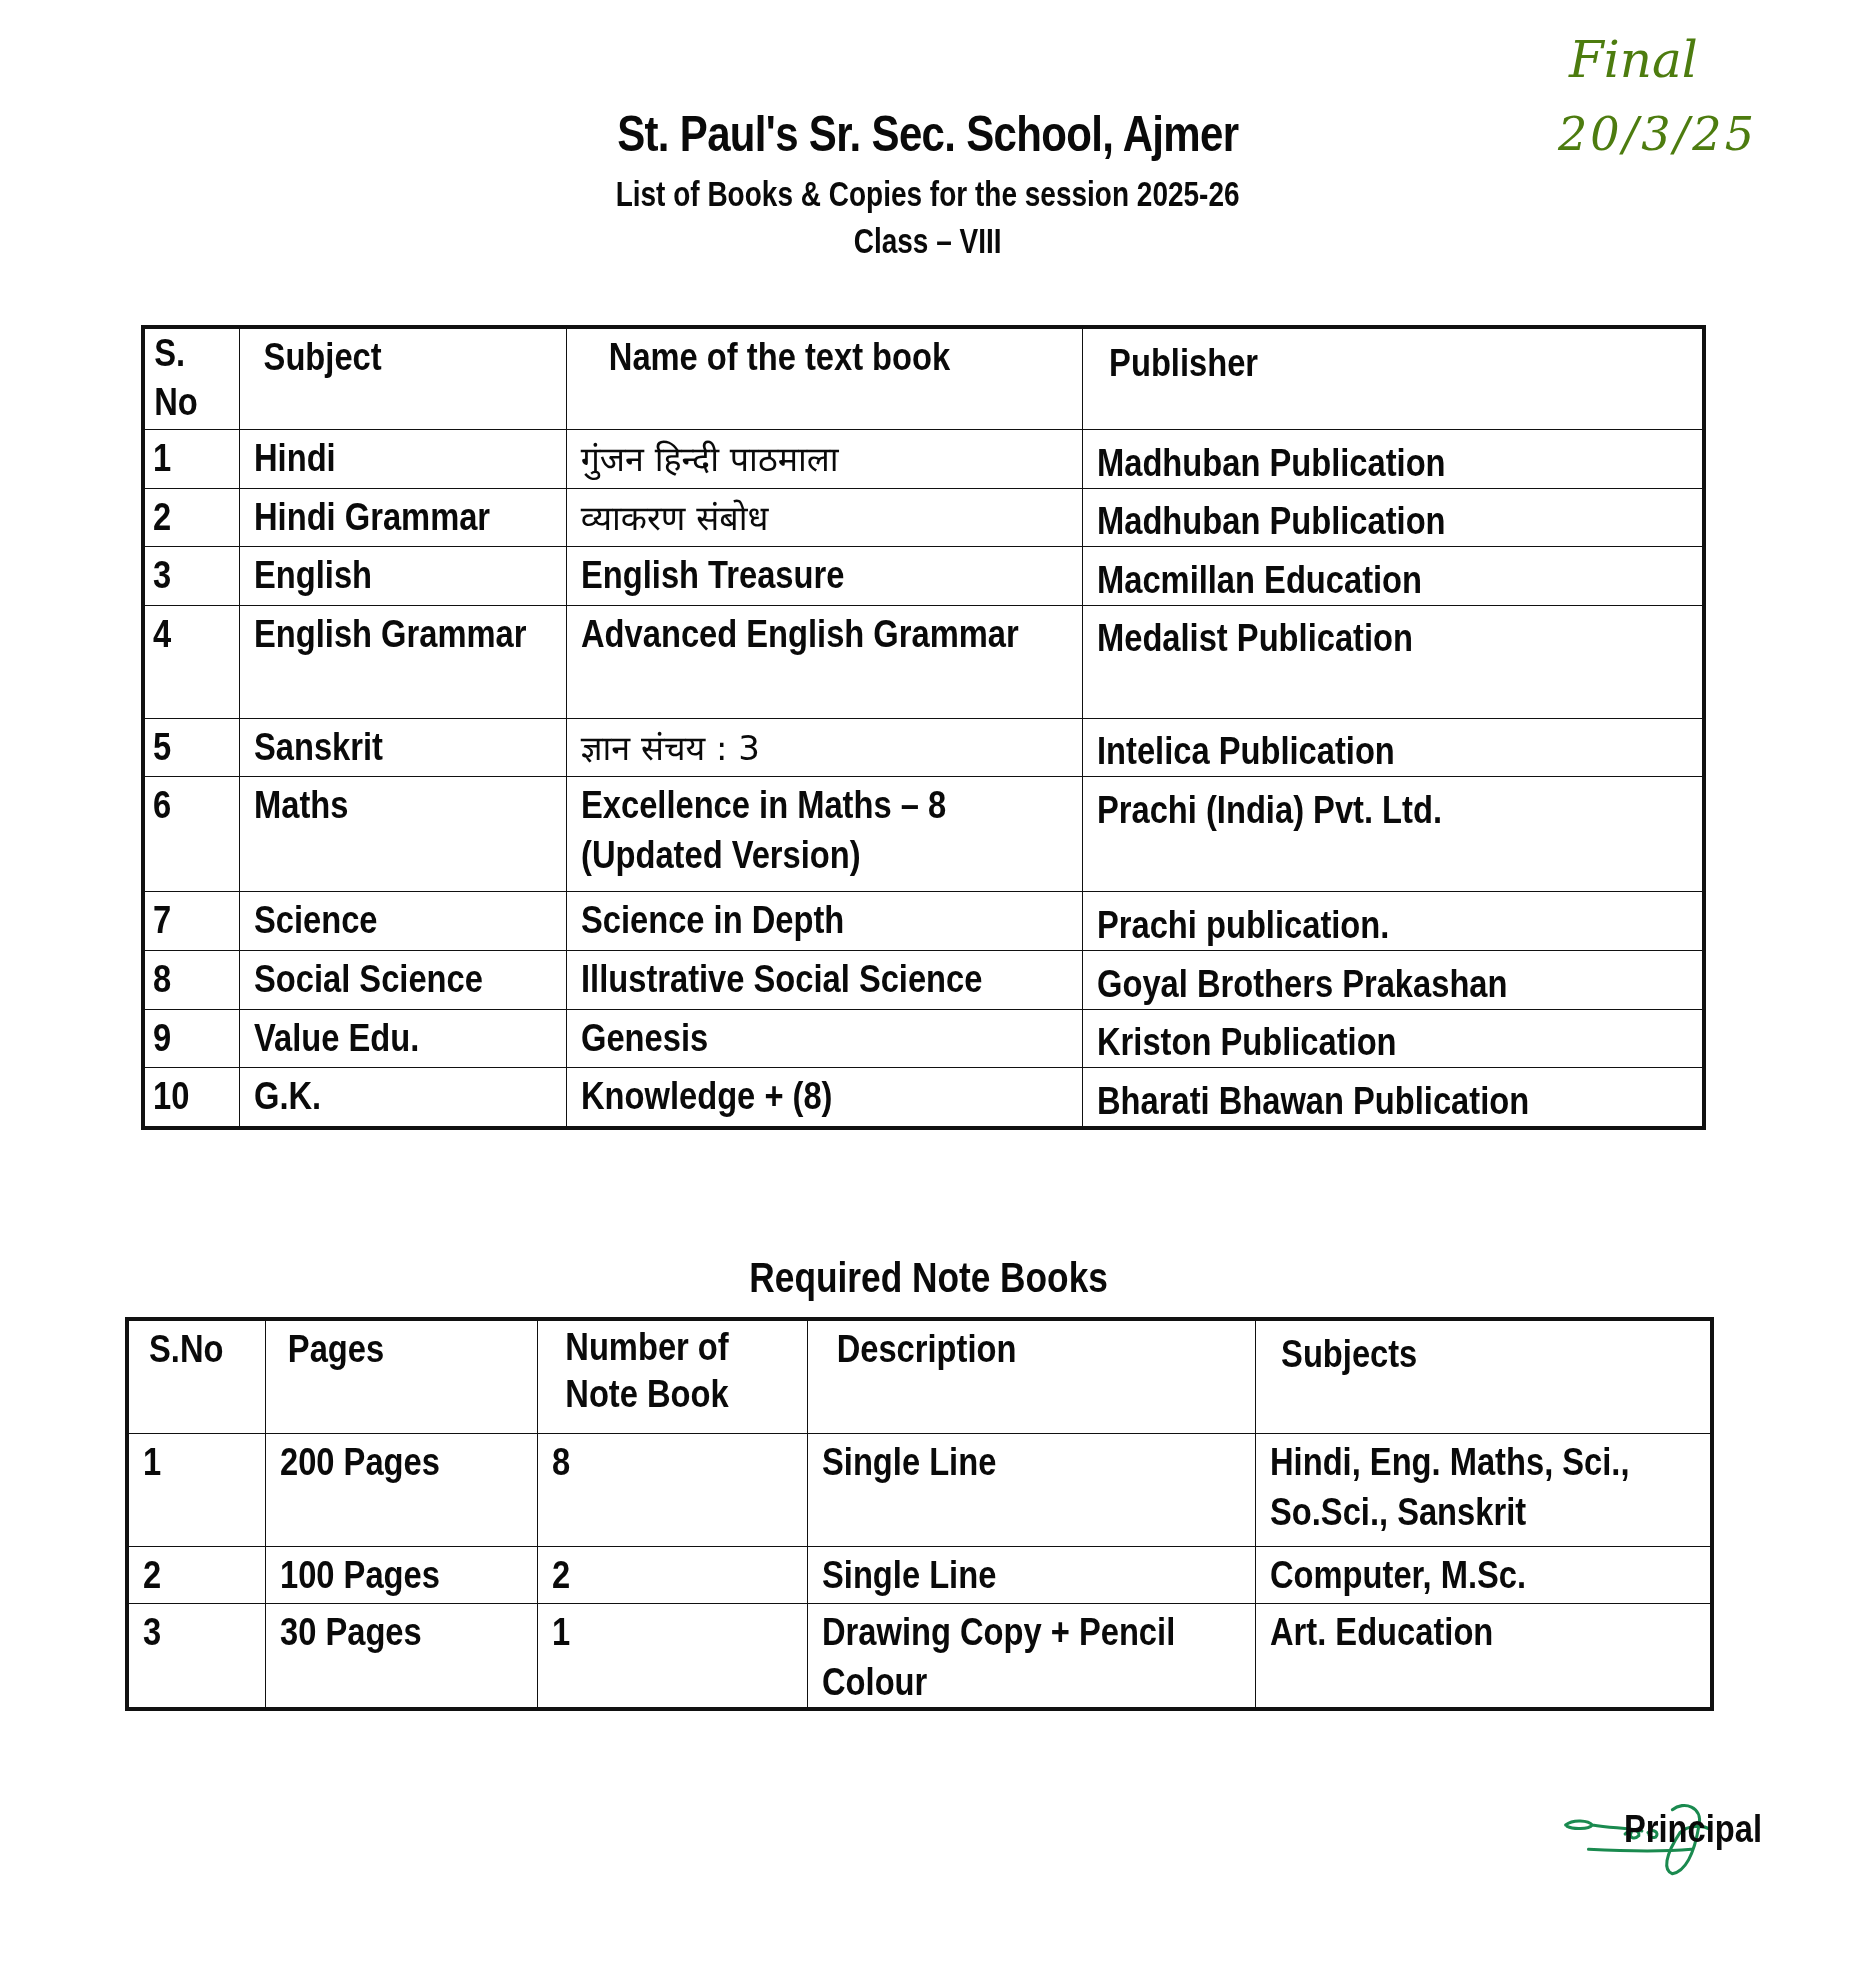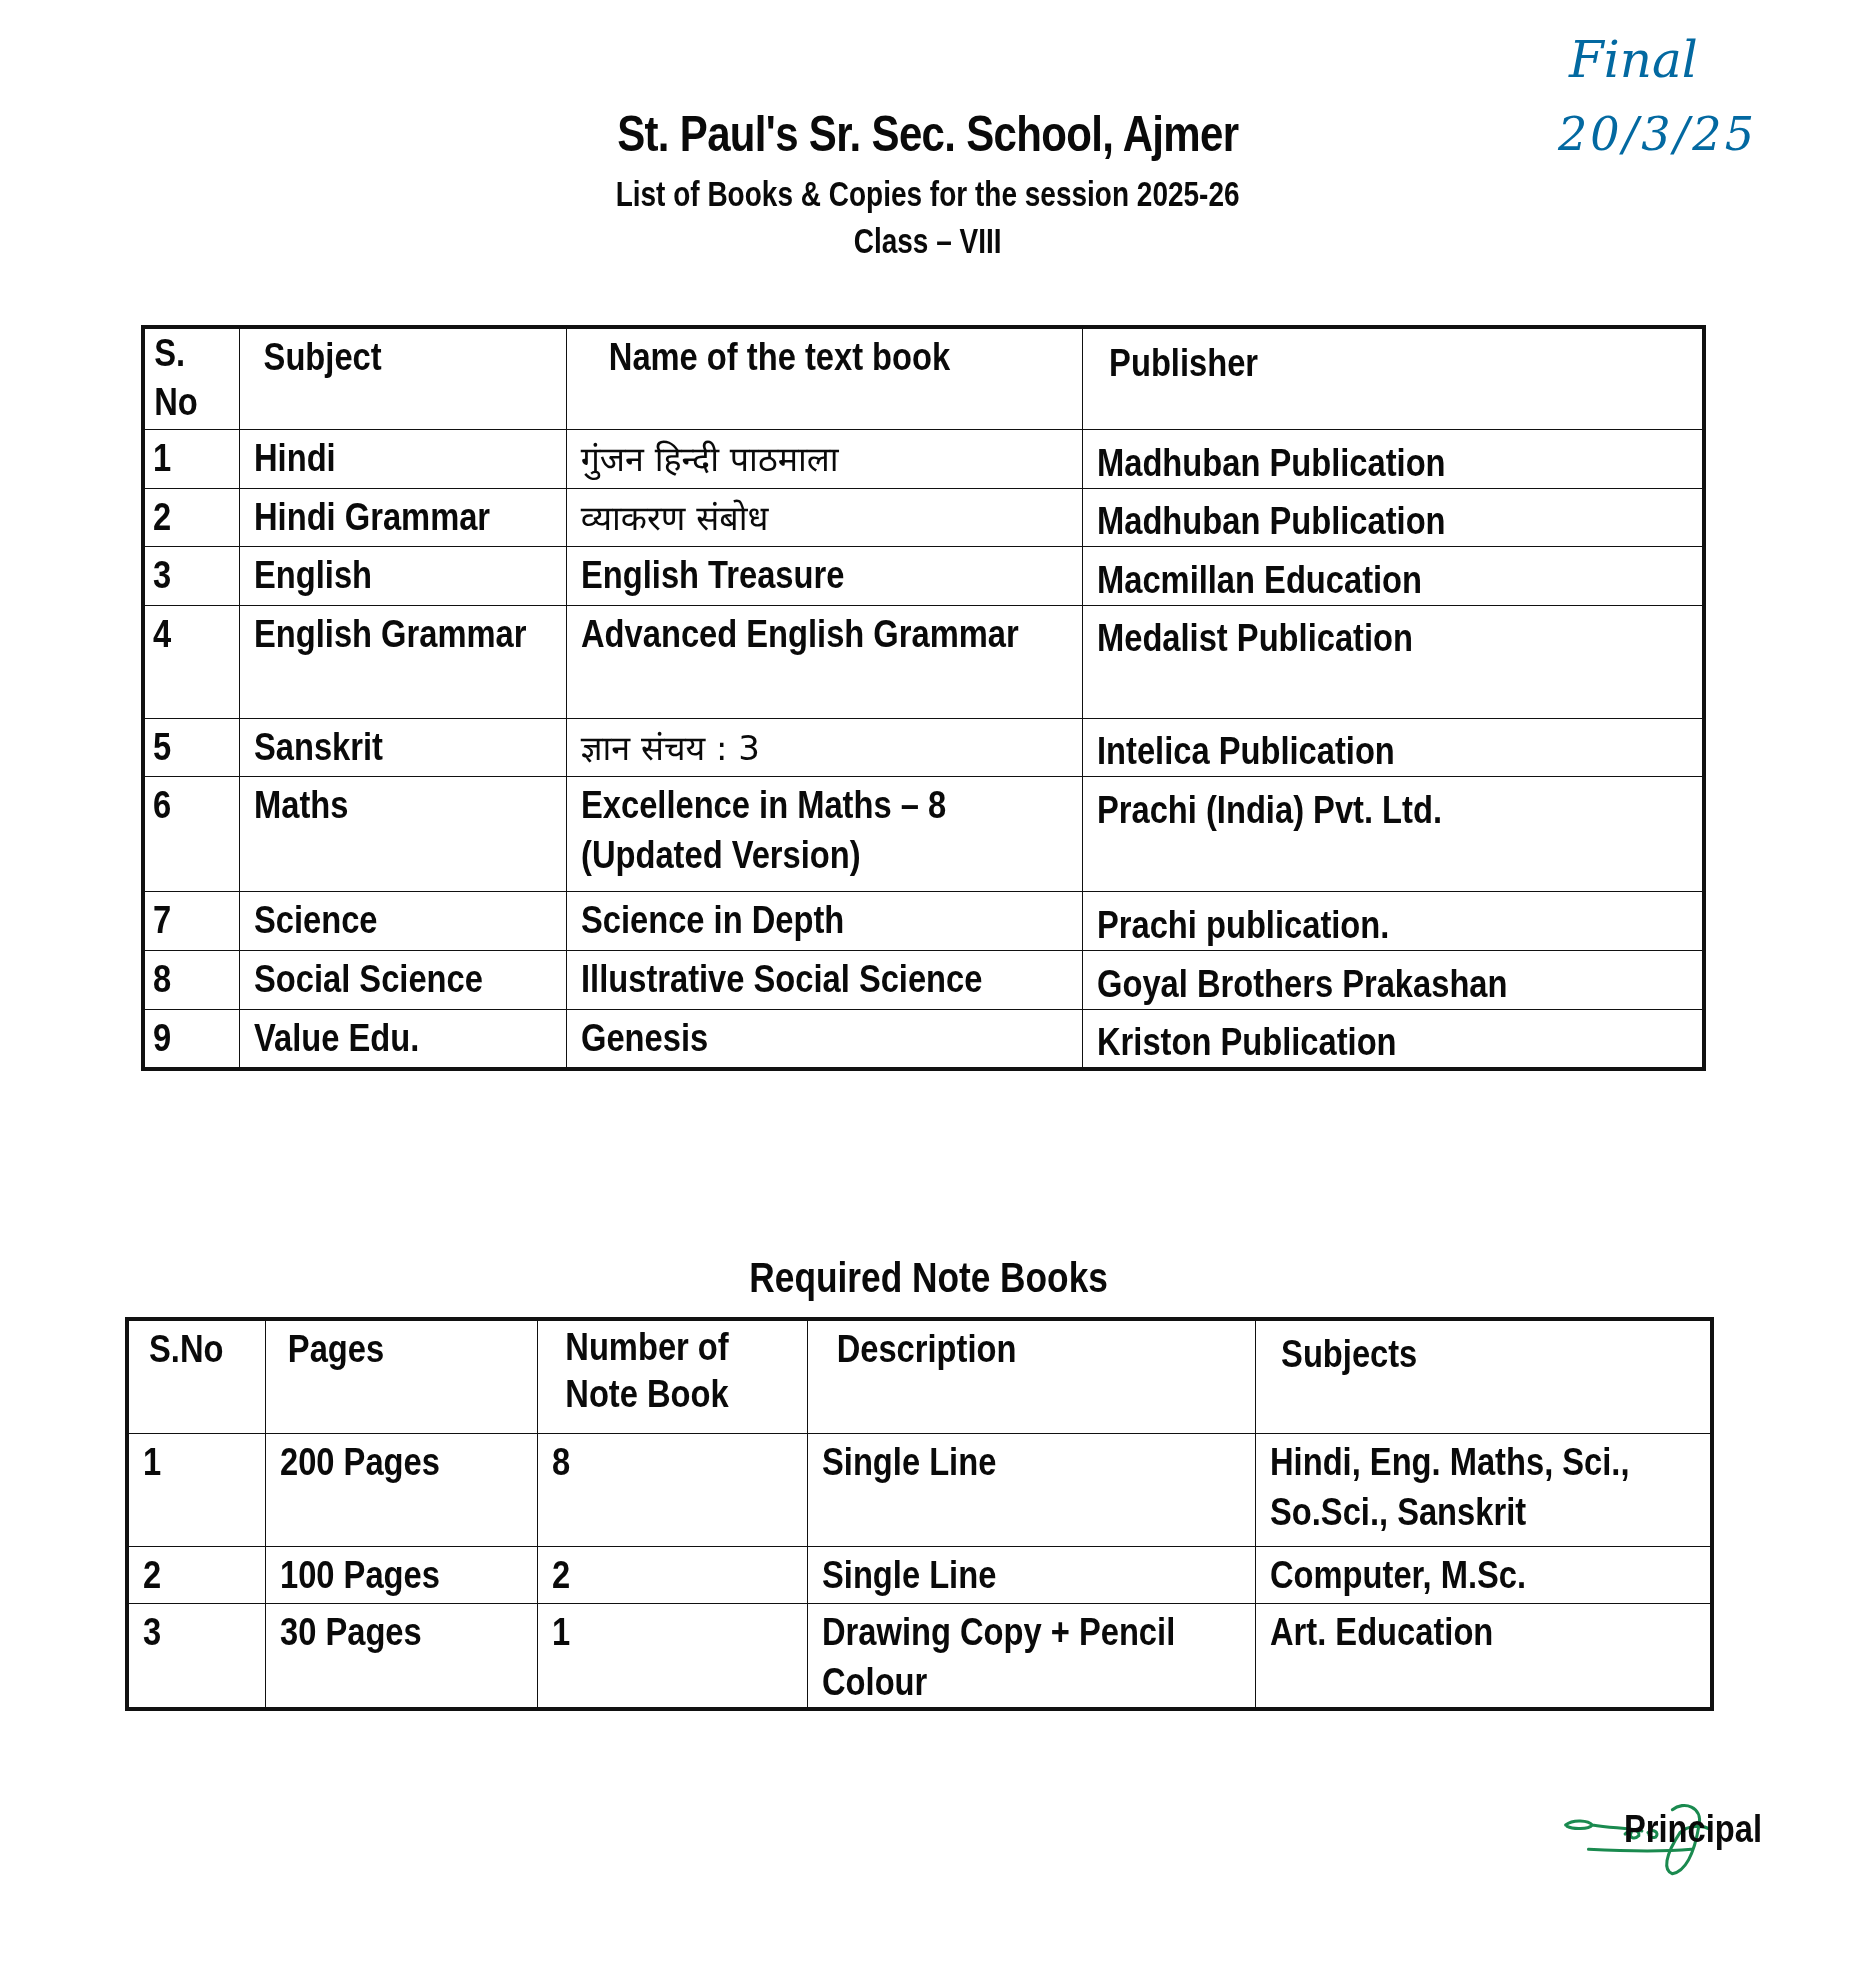--- a/index.html
+++ b/index.html
@@ -4,21 +4,21 @@
 <style>
   html, body { margin: 0; padding: 0; background: #ffffff; }
   body { width: 1857px; height: 1985px; position: relative; overflow: hidden;
          font-family: "Liberation Sans", "DejaVu Sans", sans-serif; color: #0a0a0a; }
 
   .hdr { position: absolute; left: 0; width: 1857px; text-align: center; font-weight: bold; }
   #school { top: 105px; font-size: 50px; letter-spacing: -0.8px; transform: scaleX(0.84); transform-origin: 924px 0; }
   #session { top: 174px; font-size: 35px; transform: scaleX(0.8); transform-origin: 924px 0; }
   #class { top: 221px; font-size: 35px; transform: scaleX(0.8); transform-origin: 924px 0; }
 
-  .hand { position: absolute; color: #0369a1; font-family: "DejaVu Serif", serif; font-style: italic; }
+  .hand { position: absolute; color: #4d7c0f; font-family: "DejaVu Serif", serif; font-style: italic; }
   #final-note { left: 1569px; top: 31px; font-size: 50px; }
   #final-date { left: 1558px; top: 107px; font-size: 46px; letter-spacing: 3.1px; }
 
   table { position: absolute; border-collapse: collapse; table-layout: fixed; }
   table td, table th { border: 1.9px solid #111; vertical-align: top; font-weight: bold;
          padding: 3.1px 13.7px 0 13.7px; line-height: 50px; overflow: hidden; white-space: nowrap; }
   table th { text-align: left; font-size: 38px; }
   table td { font-size: 38px; }
   .outer { outline: 3.8px solid #111; }
   .sq { display: inline-block; transform: scaleX(0.86); transform-origin: 0 0; }
@@ -114,20 +114,26 @@
         <td><span class="sq">Social Science</span></td>
         <td><span class="sq">Illustrative Social Science</span></td>
         <td style="padding-top:7.6px"><span class="sq">Goyal Brothers Prakashan</span></td>
       </tr>
       <tr style="height: 57px;">
         <td style="padding-left:7.6px"><span class="sq">9</span></td>
         <td><span class="sq">Value Edu.</span></td>
         <td><span class="sq">Genesis</span></td>
         <td style="padding-top:7.6px"><span class="sq">Kriston Publication</span></td>
       </tr>
+      <tr style="height: 57px;">
+        <td style="padding-left:7.6px"><span class="sq">10</span></td>
+        <td><span class="sq">G.K.</span></td>
+        <td><span class="sq">Knowledge + (8)</span></td>
+        <td style="padding-top:7.6px"><span class="sq">Bharati Bhawan Publication</span></td>
+      </tr>
     </tbody>
 </table>
 
 <div id="nb-title"><span>Required Note Books</span></div>
 
 <table id="notebooks" class="outer">
   <colgroup>
       <col class="d1">
       <col class="d2">
       <col class="d3">

